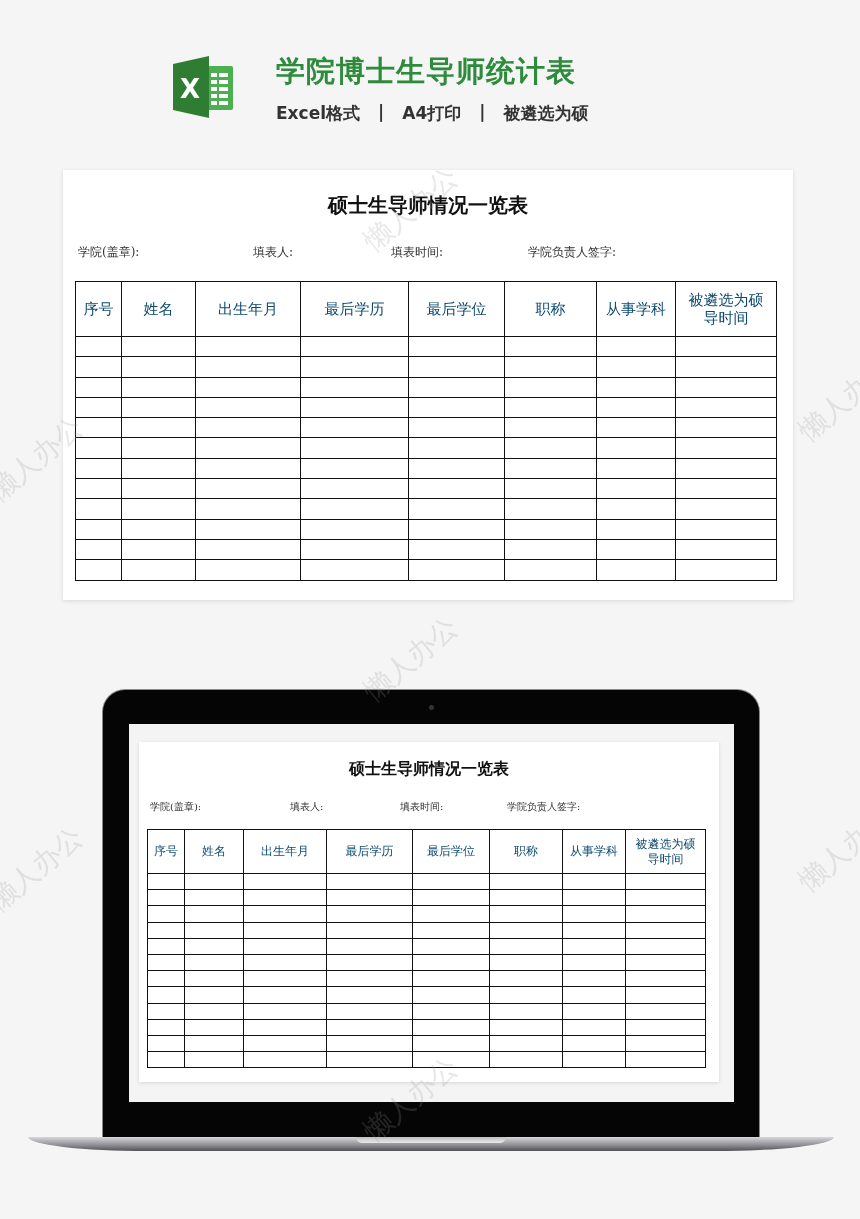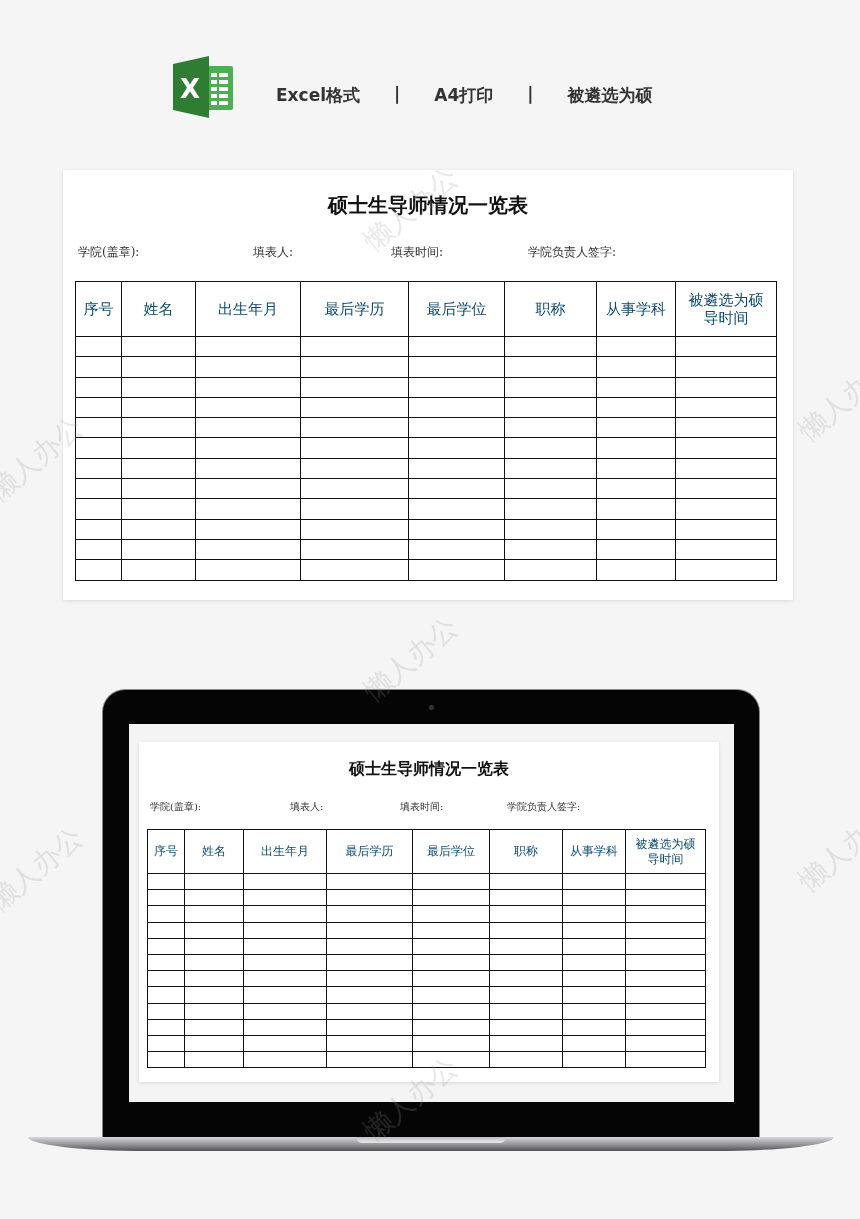--- a/index.html
+++ b/index.html
@@ -1,20 +1,20 @@
 <!DOCTYPE html>
 <html><head>
 <meta charset="utf-8">
 <style>
   html,body{margin:0;padding:0;}
   body{width:860px;height:1219px;background:#f5f5f5;position:relative;overflow:hidden;font-family:"DejaVu Sans",sans-serif;}
   .header{position:absolute;left:0;top:0;width:860px;height:150px;}
   .xl-icon{position:absolute;left:171px;top:56px;width:64px;height:62px;}
   .main-title{position:absolute;left:276px;top:52px;font-size:29px;font-weight:bold;color:#2e8b3c;letter-spacing:1px;white-space:nowrap;}
-  .subline{position:absolute;left:276px;top:84px;font-size:17px;font-weight:bold;color:#333;white-space:nowrap;display:flex;gap:16px;}
+  .subline{position:absolute;left:276px;top:102px;font-size:17px;font-weight:bold;color:#333;white-space:nowrap;display:flex;gap:0;}
   .subline span{display:inline-block;}
   .sep{margin:0 18px;}
   .sheet{position:absolute;background:#fff;box-shadow:0 1px 4px rgba(0,0,0,0.12);}
   .sheet-top{left:63px;top:170px;width:730px;height:430px;}
   .sheet-title{position:absolute;left:0;width:100%;text-align:center;font-family:"DejaVu Serif",serif;font-weight:bold;color:#111;}
   .meta{position:absolute;font-family:"DejaVu Serif",serif;color:#333;white-space:nowrap;}
   table.grid{position:absolute;border-collapse:collapse;table-layout:fixed;font-family:Liberation Sans, sans-serif;color:#0c4a6e;}
   table.grid td,table.grid th{border:1.4px solid #111;padding:0;text-align:center;font-weight:normal;line-height:1.2;}
   .laptop-lid{position:absolute;left:103px;top:690px;width:656px;height:450px;background:#050505;border-radius:22px 22px 0 0;box-shadow:0 0 0 1px #8a8a8a;}
   .camera{position:absolute;left:429px;top:705px;width:5px;height:5px;border-radius:50%;background:#333;}
@@ -38,20 +38,21 @@
       <rect x="40" y="31" width="6" height="4"></rect>
         <rect x="48" y="31" width="9" height="4"></rect>
       <rect x="40" y="38" width="6" height="4"></rect>
         <rect x="48" y="38" width="9" height="4"></rect>
       <rect x="40" y="45" width="6" height="4"></rect>
         <rect x="48" y="45" width="9" height="4"></rect>
     </g>
     <polygon points="2,8 38,0 38,62 2,54" fill="#2e7d32"></polygon>
     <text x="9" y="42" font-family="DejaVu Sans, sans-serif" font-weight="bold" font-size="26" fill="#fff">X</text>
   </svg>
+  <div class="main-title">学院博士生导师统计表</div>
   <div class="subline">
     <span>Excel格式</span>
     <span class="sep">|</span>
     <span>A4打印</span>
     <span class="sep">|</span>
     <span>被遴选为硕</span>
   </div>
 </div>
 
 <div class="sheet sheet-top">

